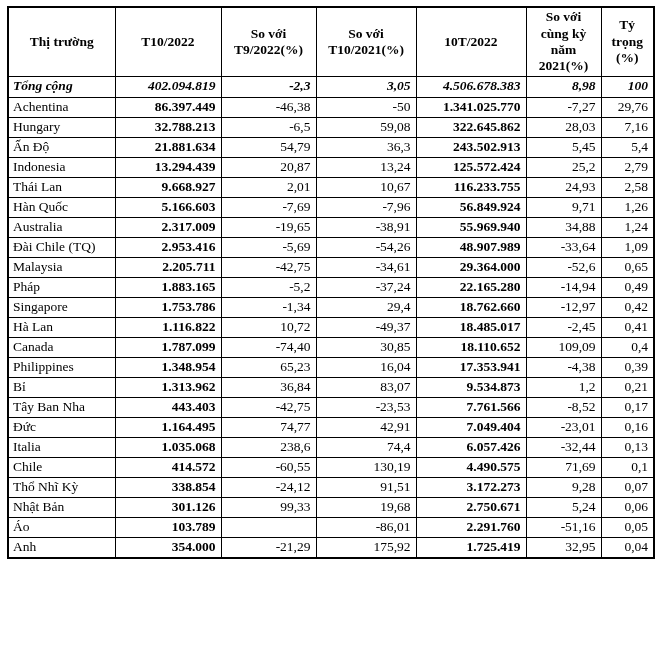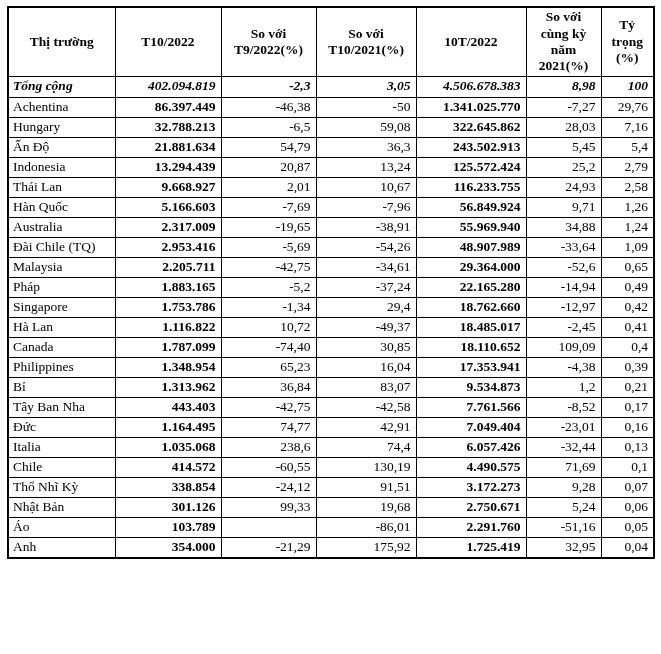--- a/index.html
+++ b/index.html
@@ -238,21 +238,21 @@
           <td class="num">36,84</td>
           <td class="num">83,07</td>
           <td class="num b">9.534.873</td>
           <td class="num">1,2</td>
           <td class="num">0,21</td>
         </tr>
         <tr>
           <td class="name">Tây Ban Nha</td>
           <td class="num b">443.403</td>
           <td class="num">-42,75</td>
-          <td class="num">-42,58</td>
+          <td class="num">-23,53</td>
           <td class="num b">7.761.566</td>
           <td class="num">-8,52</td>
           <td class="num">0,17</td>
         </tr>
         <tr>
           <td class="name">Đức</td>
           <td class="num b">1.164.495</td>
           <td class="num">74,77</td>
           <td class="num">42,91</td>
           <td class="num b">7.049.404</td>

